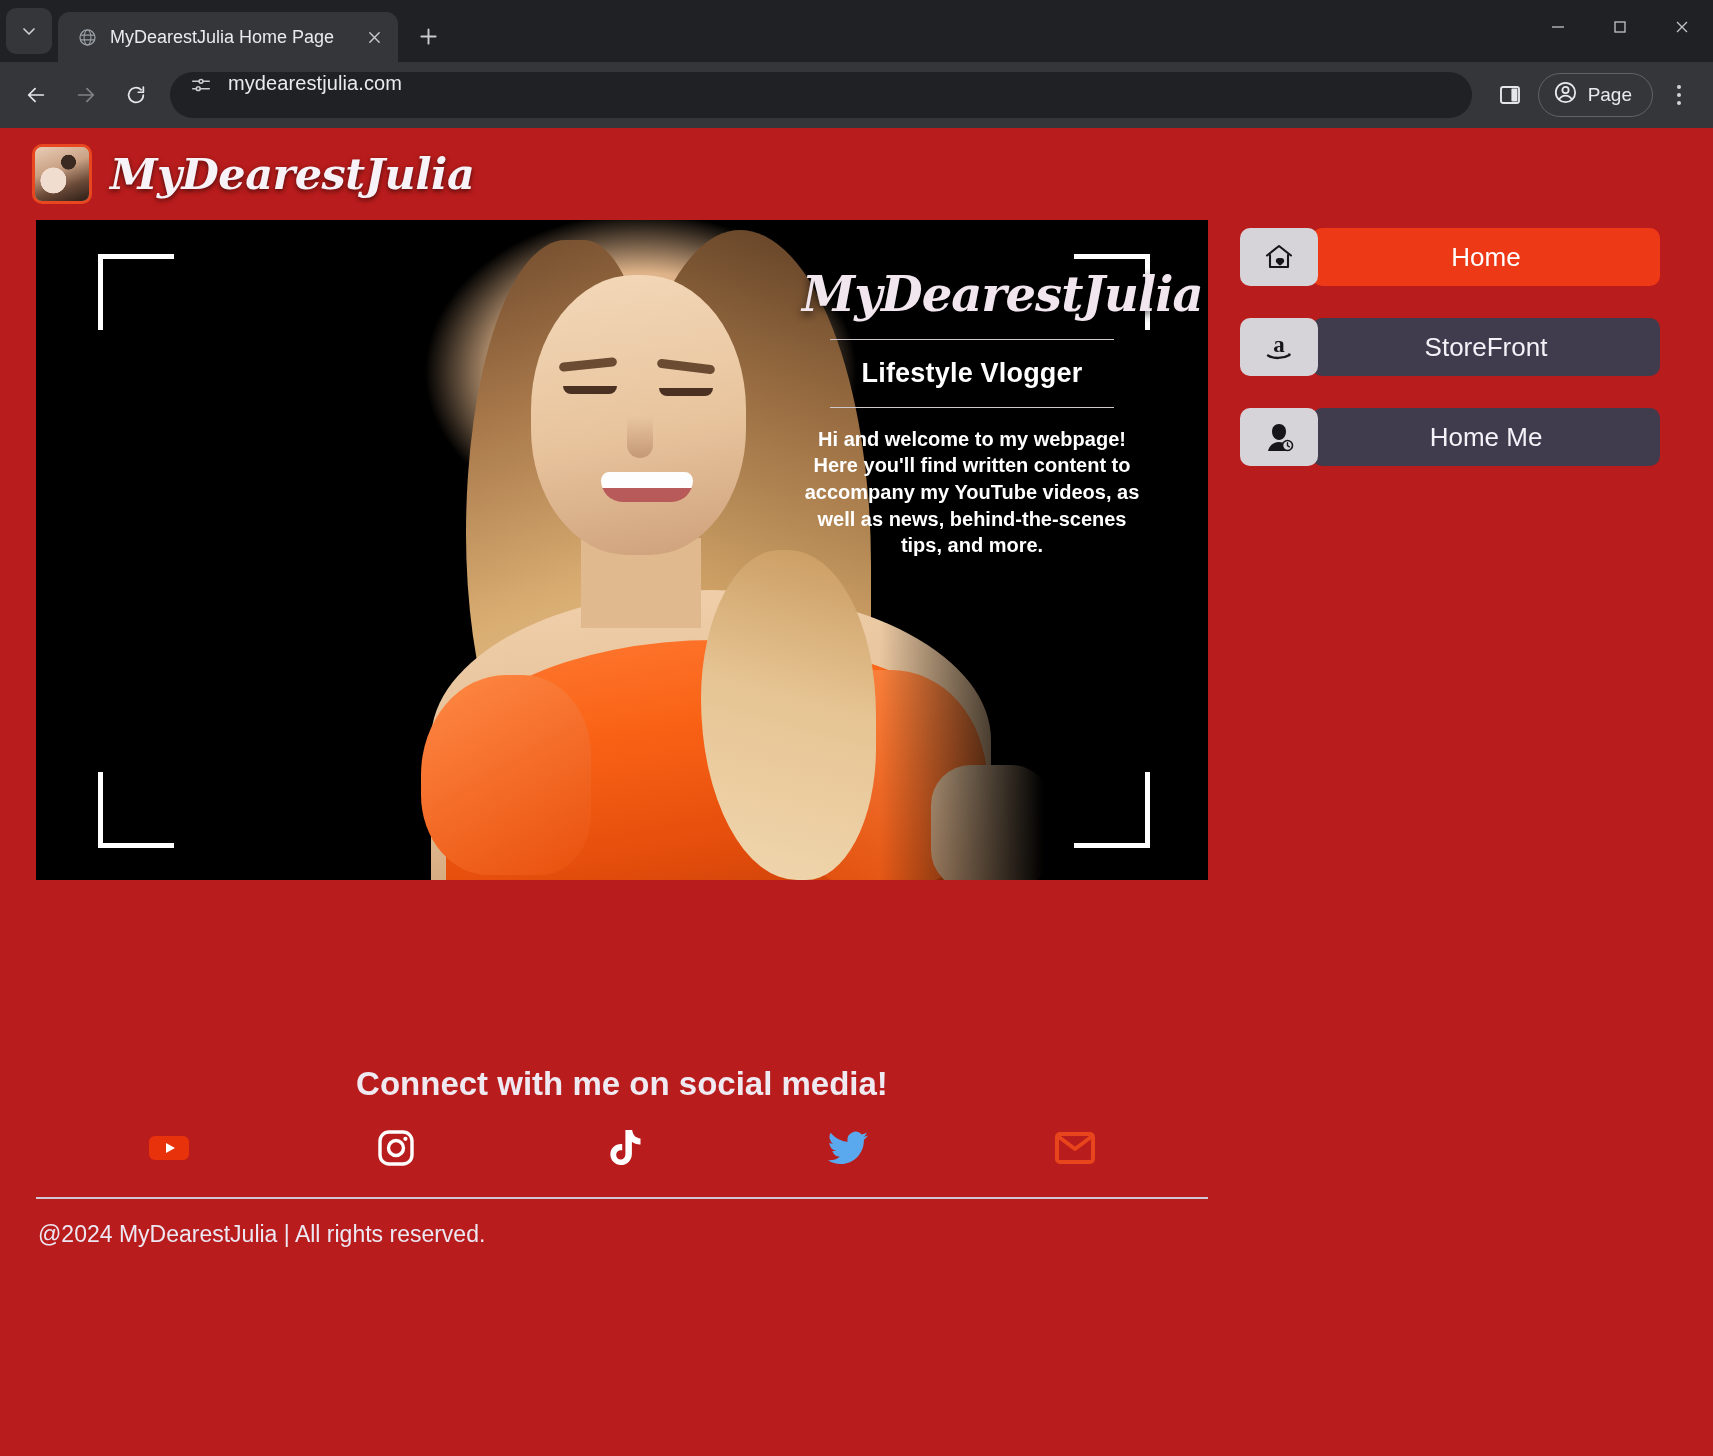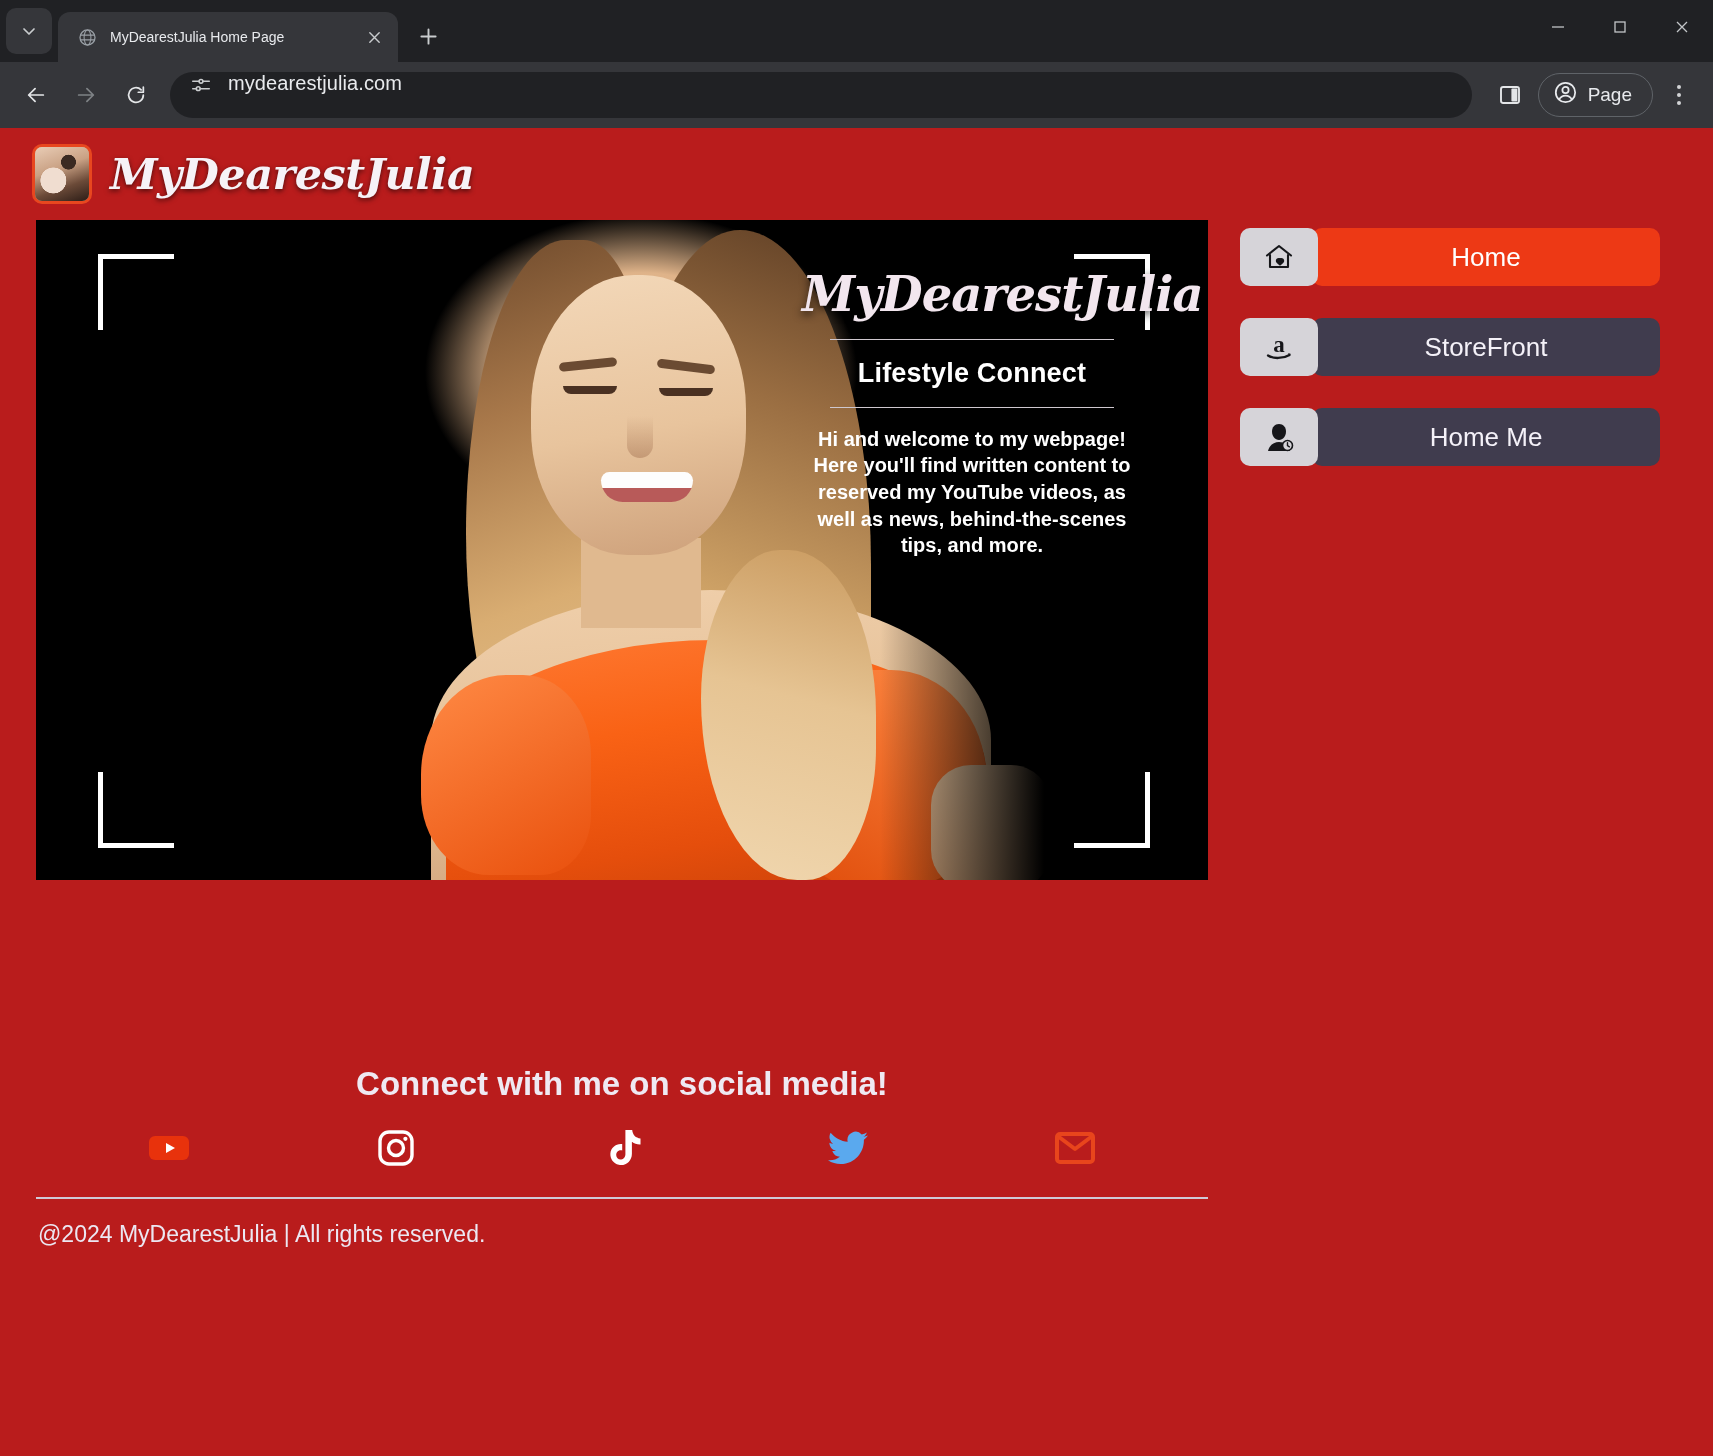--- a/index.html
+++ b/index.html
@@ -28,21 +28,21 @@
     background: #35363a; border-radius: 12px 12px 0 0;
     display: flex; align-items: center; padding: 0 12px 0 18px; gap: 12px;
     position: relative;
   }
   .tab-favicon {
     width: 22px; height: 22px; border-radius: 50%;
     display: flex; align-items: center; justify-content: center;
     color: #9aa0a6; flex: 0 0 22px;
   }
   .tab-title {
-    flex: 1; color: #e8eaed; font-size: 14px; white-space: nowrap;
+    flex: 1; color: #e8eaed; font-size: 18px; white-space: nowrap;
     overflow: hidden; text-overflow: ellipsis;
   }
   .tab-close { width: 24px; height: 24px; display:flex; align-items:center; justify-content:center; color:#c9ccce; border-radius:50%; }
   .newtab {
     width: 40px; height: 40px; margin: 0 0 6px 10px; color: #c9ccce;
     display: flex; align-items: center; justify-content: center; border-radius: 50%;
   }
   .winctl { position: absolute; right: 0; top: 0; height: 54px; display: flex; align-items: center; }
   .winbtn { width: 62px; height: 54px; display: flex; align-items: center; justify-content: center; color: #c2c5c8; }
 
@@ -332,23 +332,23 @@
           <div class="hero-vignette"></div>
 
           <div class="bracket tl"></div>
           <div class="bracket tr"></div>
           <div class="bracket bl"></div>
           <div class="bracket br"></div>
 
           <div class="hero-panel">
             <div class="hero-brand">MyDearestJulia</div>
             <div class="hero-rule"></div>
-            <div class="hero-role">Lifestyle Connect</div>
+            <div class="hero-role">Lifestyle Vlogger</div>
             <div class="hero-rule"></div>
-            <div class="hero-body">Hi and welcome to my webpage! Here you'll find written content to reserved my YouTube videos, as well as news, behind-the-scenes tips, and more.</div>
+            <div class="hero-body">Hi and welcome to my webpage! Here you'll find written content to accompany my YouTube videos, as well as news, behind-the-scenes tips, and more.</div>
           </div>
         </div>
 
         <div class="footer">
           <div class="footer-title">Connect with me on social media!</div>
 
           <div class="social-row">
             <a class="social">
               <svg width="44" height="32" viewBox="0 0 44 32">
                   <rect x="2" y="4" width="40" height="24" rx="6" fill="#e8320c"></rect>

